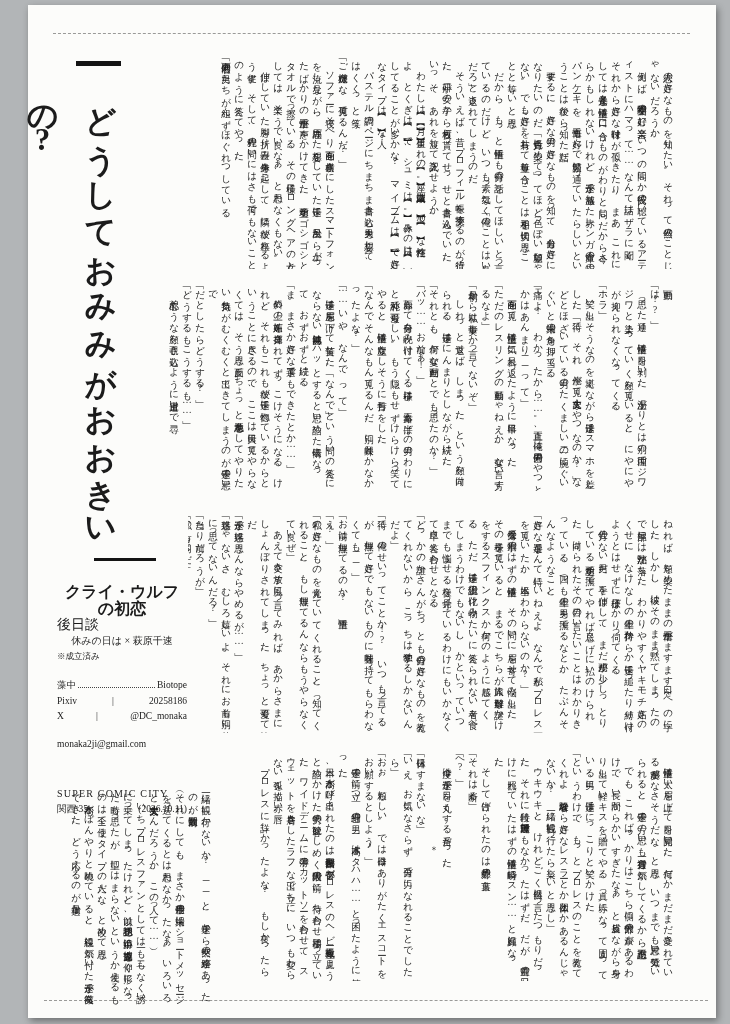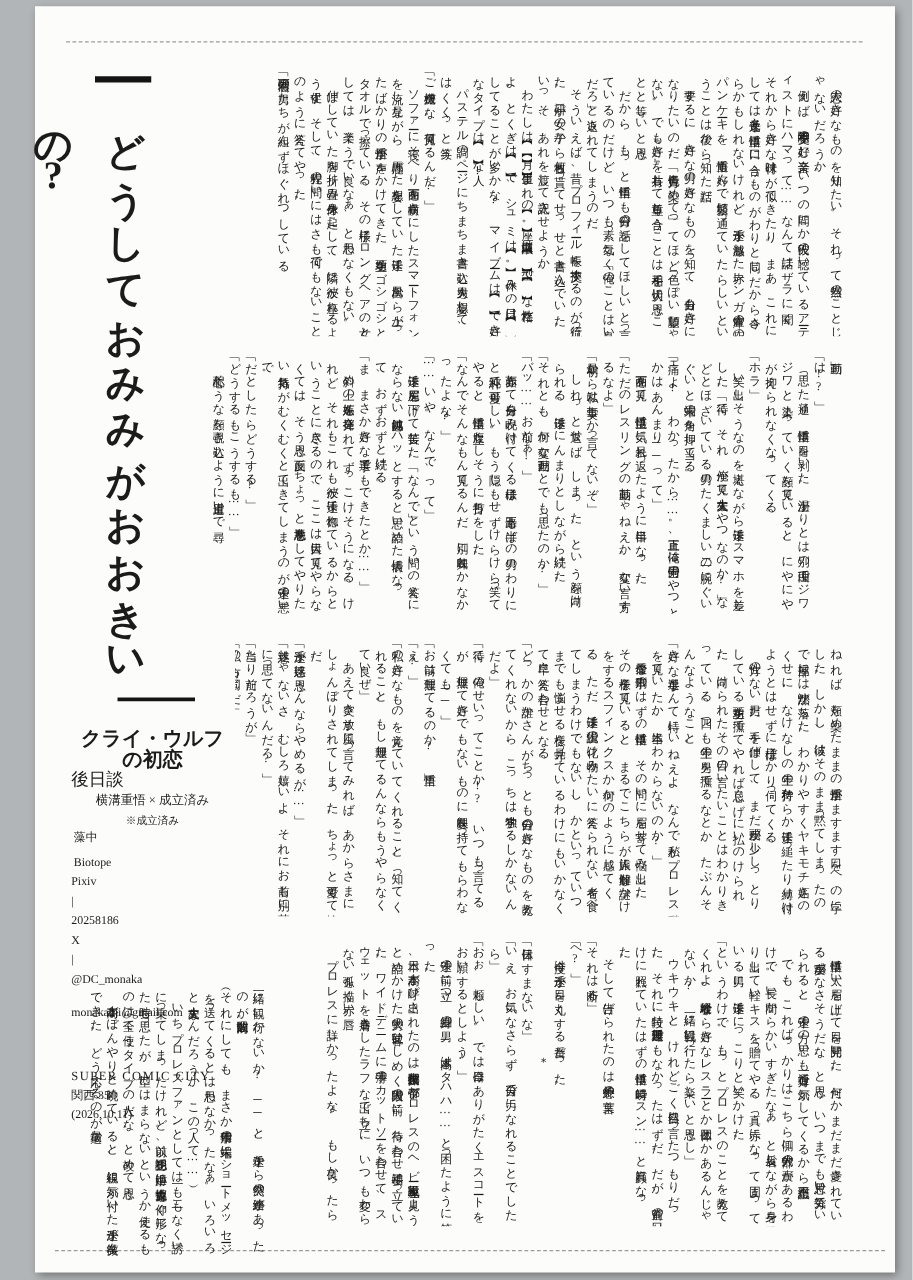--- a/index.html
+++ b/index.html
@@ -43,22 +43,22 @@
     writing-mode:vertical-rl;text-orientation:upright;
     font-size:31px;font-weight:700;letter-spacing:2px;line-height:58px;
   }
   #title-rule-bottom{position:absolute;left:66px;top:553px;width:62px;height:3px;background:#141414;}
 
   
   #credits{position:absolute;left:29px;top:578px;width:130px;}
   #credits .c-title{font-size:16px;font-weight:700;text-align:center;letter-spacing:0;line-height:17px;}
   #credits .c-sub{font-size:14px;line-height:16px;}
   #credits .c-pair{font-size:10px;text-align:center;line-height:16px;}
-  #credits .c-note{font-size:8.5px;text-align:center;line-height:15px;margin-bottom:0;}
-  #credits .c-row{display:flex;justify-content:space-between;align-items:baseline;font-size:9.5px;line-height:15.5px;flex-direction:column;}
+  #credits .c-note{font-size:8.5px;text-align:left;line-height:15px;margin-bottom:14px;}
+  #credits .c-row{display:flex;justify-content:space-between;align-items:baseline;font-size:9.5px;line-height:15.5px;}
   #credits .c-leader{flex:1;border-bottom:1px dotted #444;margin:0 2px 3px 2px;height:0;}
   #credits .c-line{font-size:9.5px;line-height:15.5px;margin-top:12px;}
   #credits .c-event{font-size:10px;letter-spacing:1.2px;line-height:16px;margin-top:34px;}
 </style>
 </head>
 <body>
 
 <div class="page">
 
   <div class="trim" id="trim-top"></div>
@@ -142,21 +142,21 @@
       </div>
   </div>
 
   <div id="title-rule-top"></div>
   <div id="story-title">どうしておみみがおおきいの?</div>
   <div id="title-rule-bottom"></div>
 
   <div id="credits">
     <div class="c-title">クライ・ウルフの初恋</div>
     <div class="c-sub">後日談</div>
-    <div class="c-pair">横溝重悟 × 成立済み</div>
+    <div class="c-pair">休みの日は × 萩原千速</div>
     <div class="c-note">※成立済み</div>
     <div class="c-row">
       <span>藻中</span>
       <span class="c-leader"></span>
       <span>Biotope</span>
     </div>
     <div class="c-row">
       <span>Pixiv</span>
       <span>|</span>
       <span>20258186</span>

